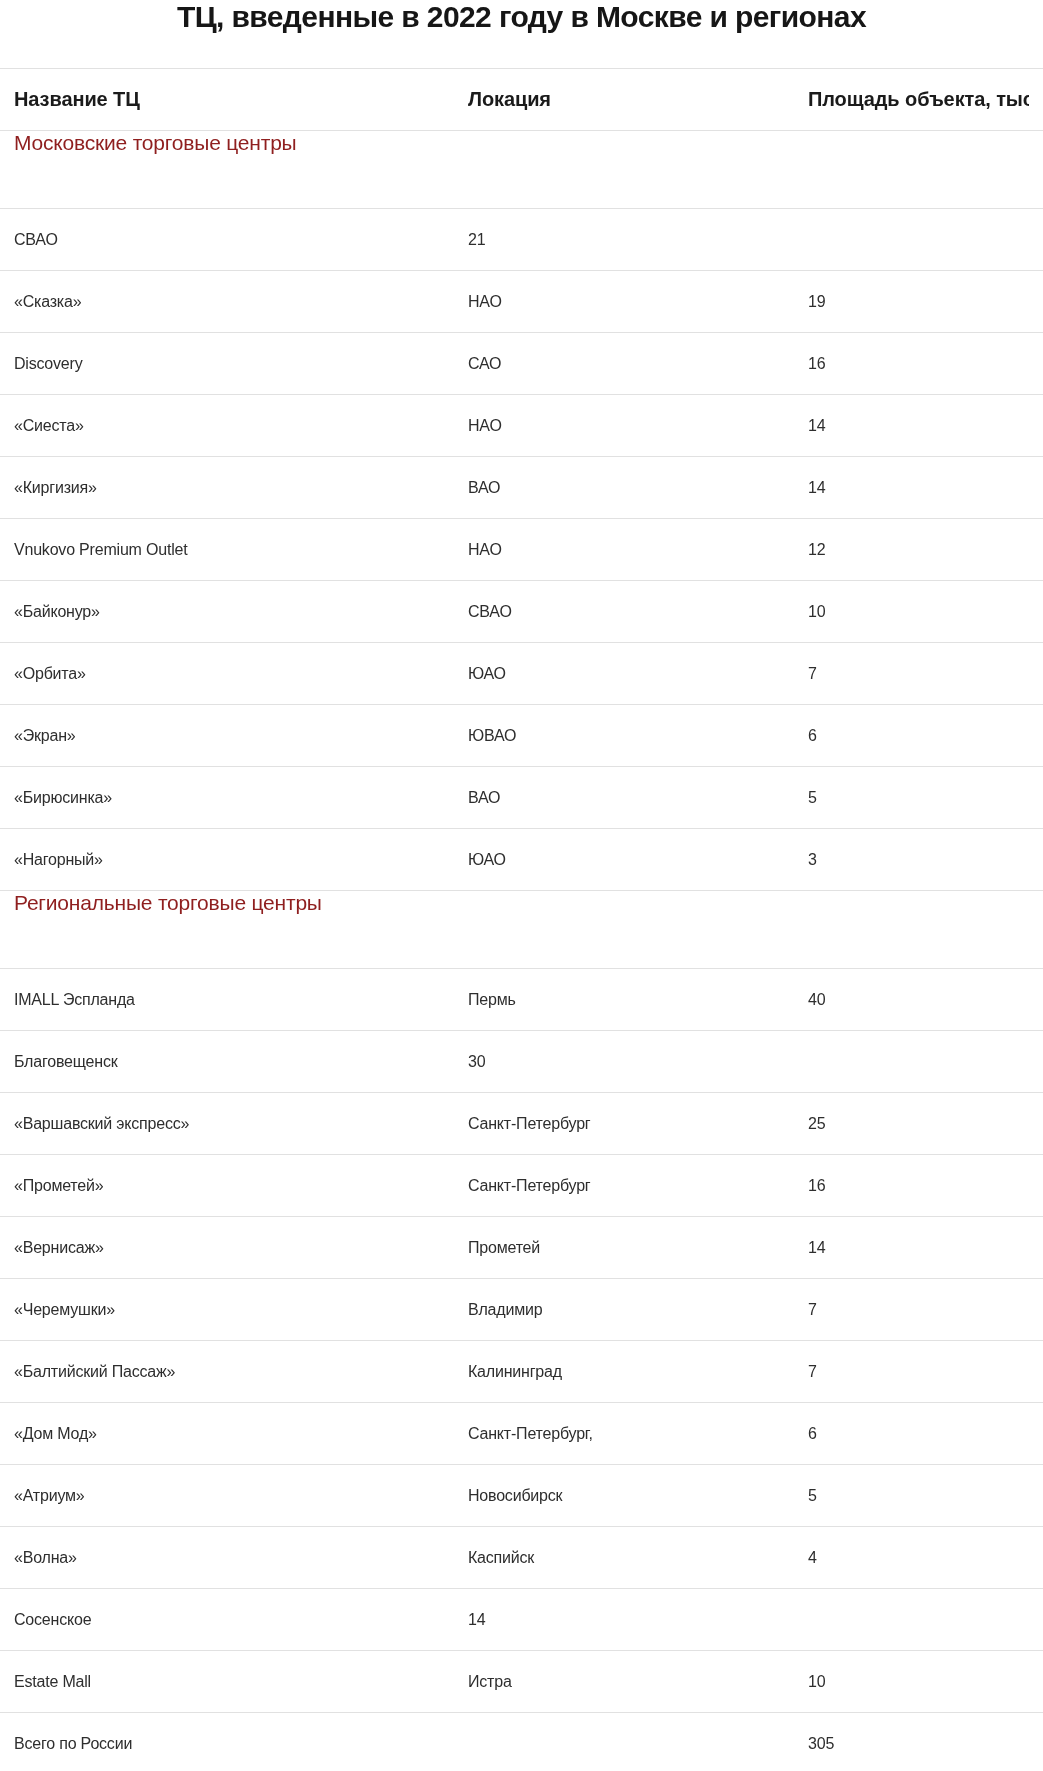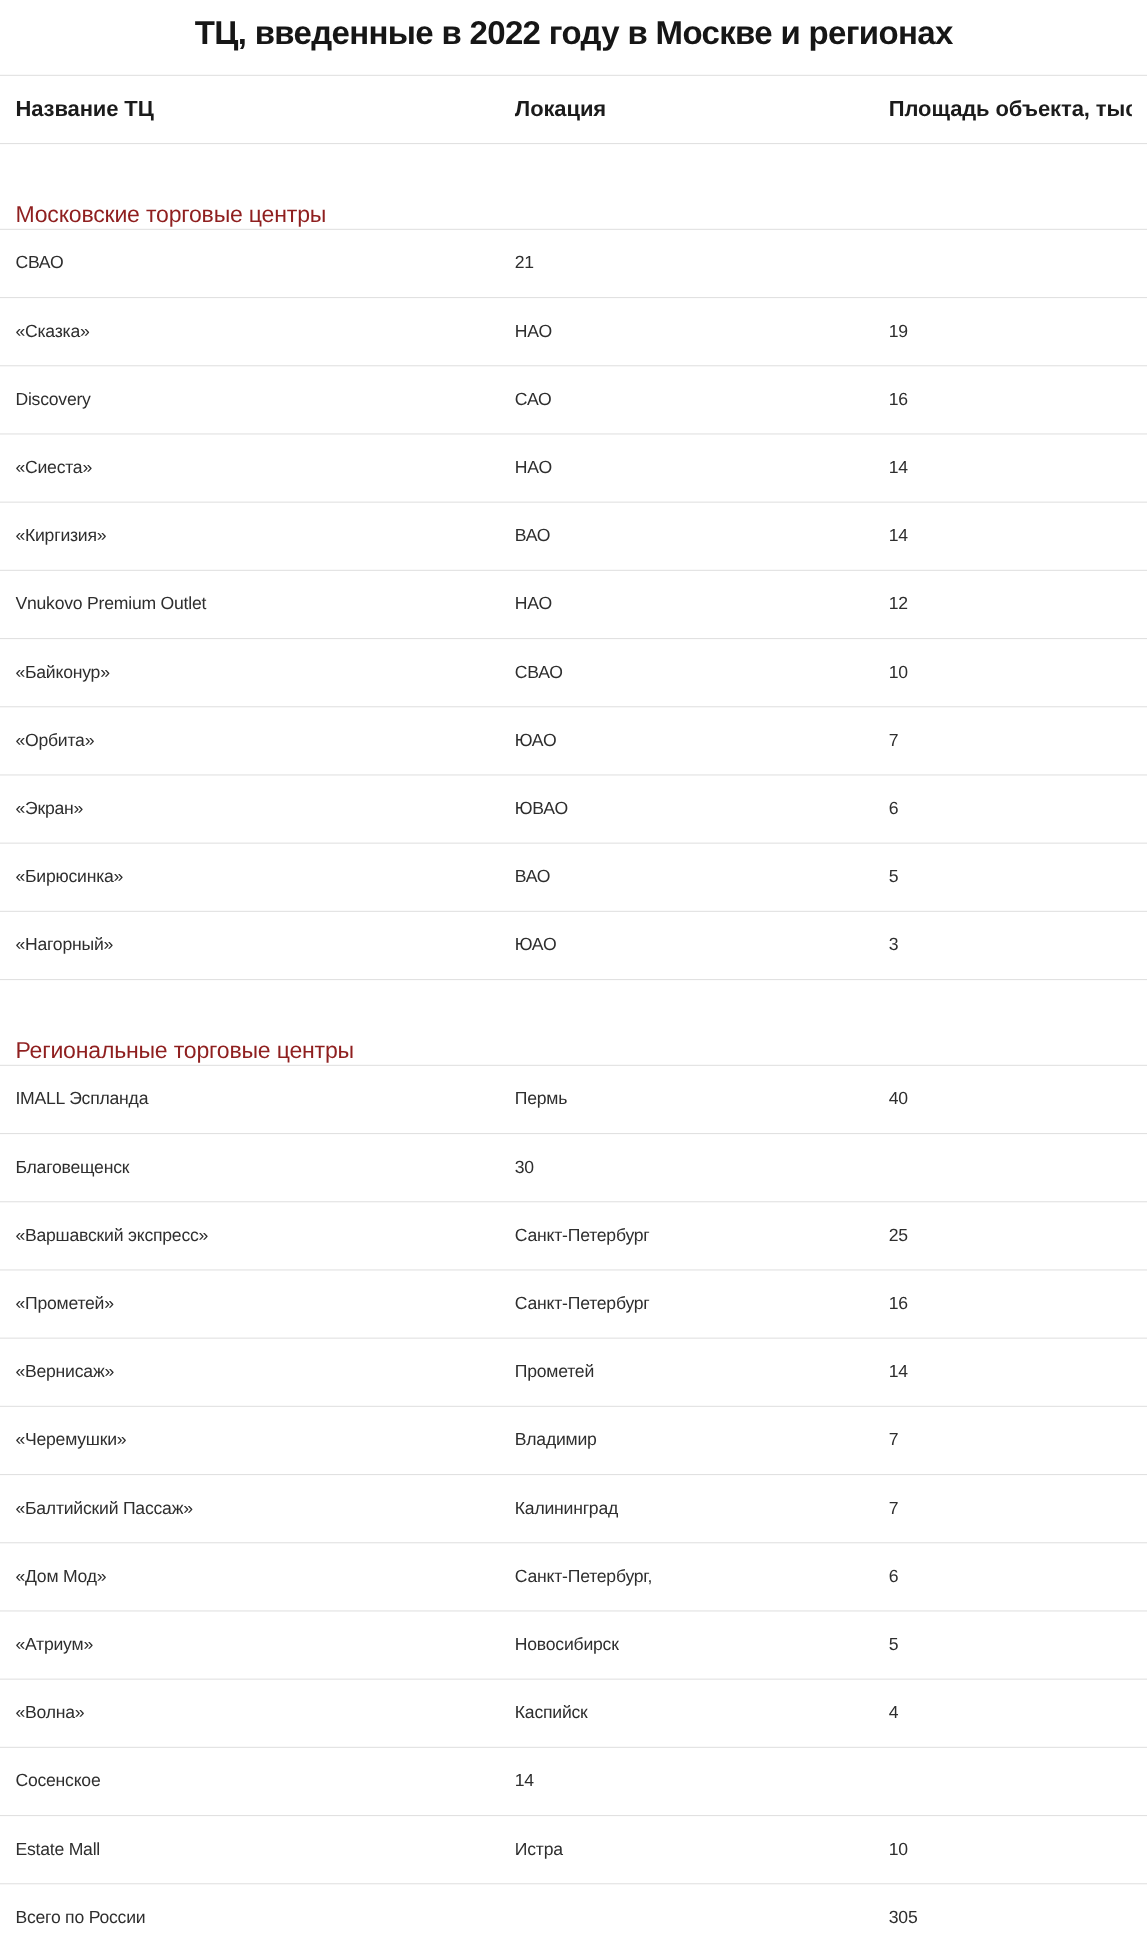--- a/index.html
+++ b/index.html
@@ -8,21 +8,21 @@
     --heading:#161616;
     --border:#e1e1e1;
   }
   html,body{margin:0;padding:0;}
   body{
     width:1043px;height:1771px;overflow:hidden;background:#ffffff;
     font-family:"Liberation Sans", sans-serif;
     -webkit-font-smoothing:antialiased;
   }
   .title-wrap{
-    height:68px;box-sizing:border-box;padding-top:14px;
+    height:68px;box-sizing:border-box;padding-top:0;
   }
   .page-title{
     margin:0;text-align:center;
     font-size:30px;line-height:34px;font-weight:800;letter-spacing:-0.6px;
     color:var(--heading);
   }
   .table{
     border-top:1px solid var(--border);
   }
   .row{
@@ -32,21 +32,21 @@
     height:62px;box-sizing:border-box;
     padding:0 14px;
     border-bottom:1px solid var(--border);
     font-size:16px;letter-spacing:-0.2px;color:var(--text);
     font-weight:400;
   }
   .header-row{
     font-size:20px;font-weight:700;color:#1b1b1b;letter-spacing:-0.1px;
   }
   .section-row{
-    display:flex;align-items:flex-end;
+    display:flex;align-items:flex-start;
     height:78px;box-sizing:border-box;
     padding:0 14px;
     border-bottom:1px solid var(--border);
   }
   .section-title{
     font-size:21px;letter-spacing:-0.2px;color:var(--accent);font-weight:400;
   }
   .cell{white-space:nowrap;overflow:hidden;}
 </style>
 </head>

